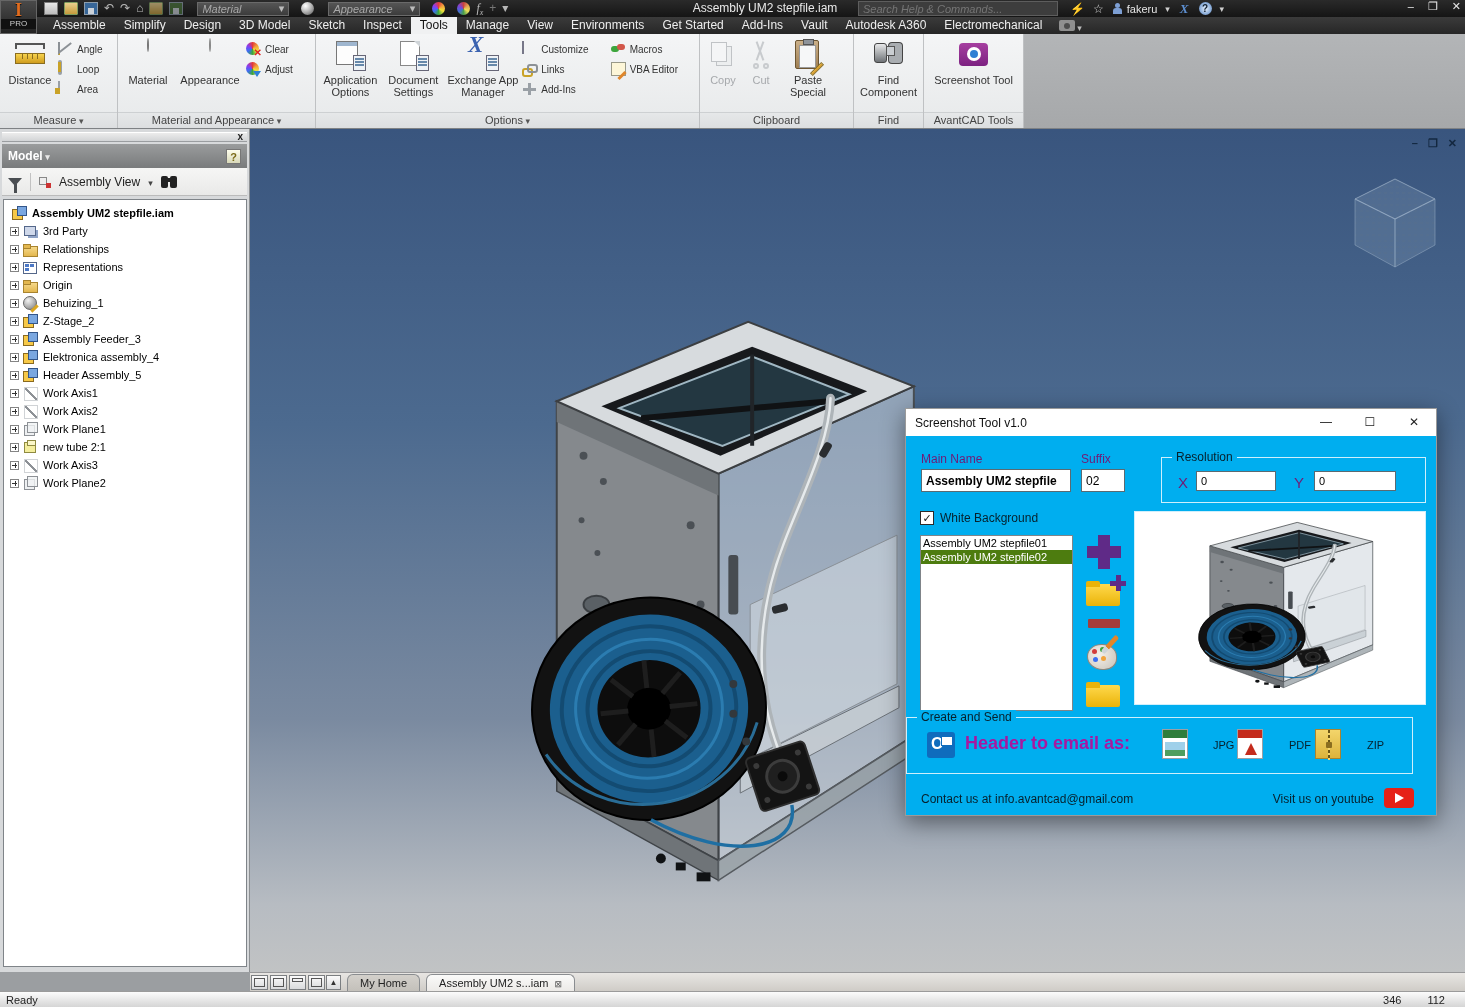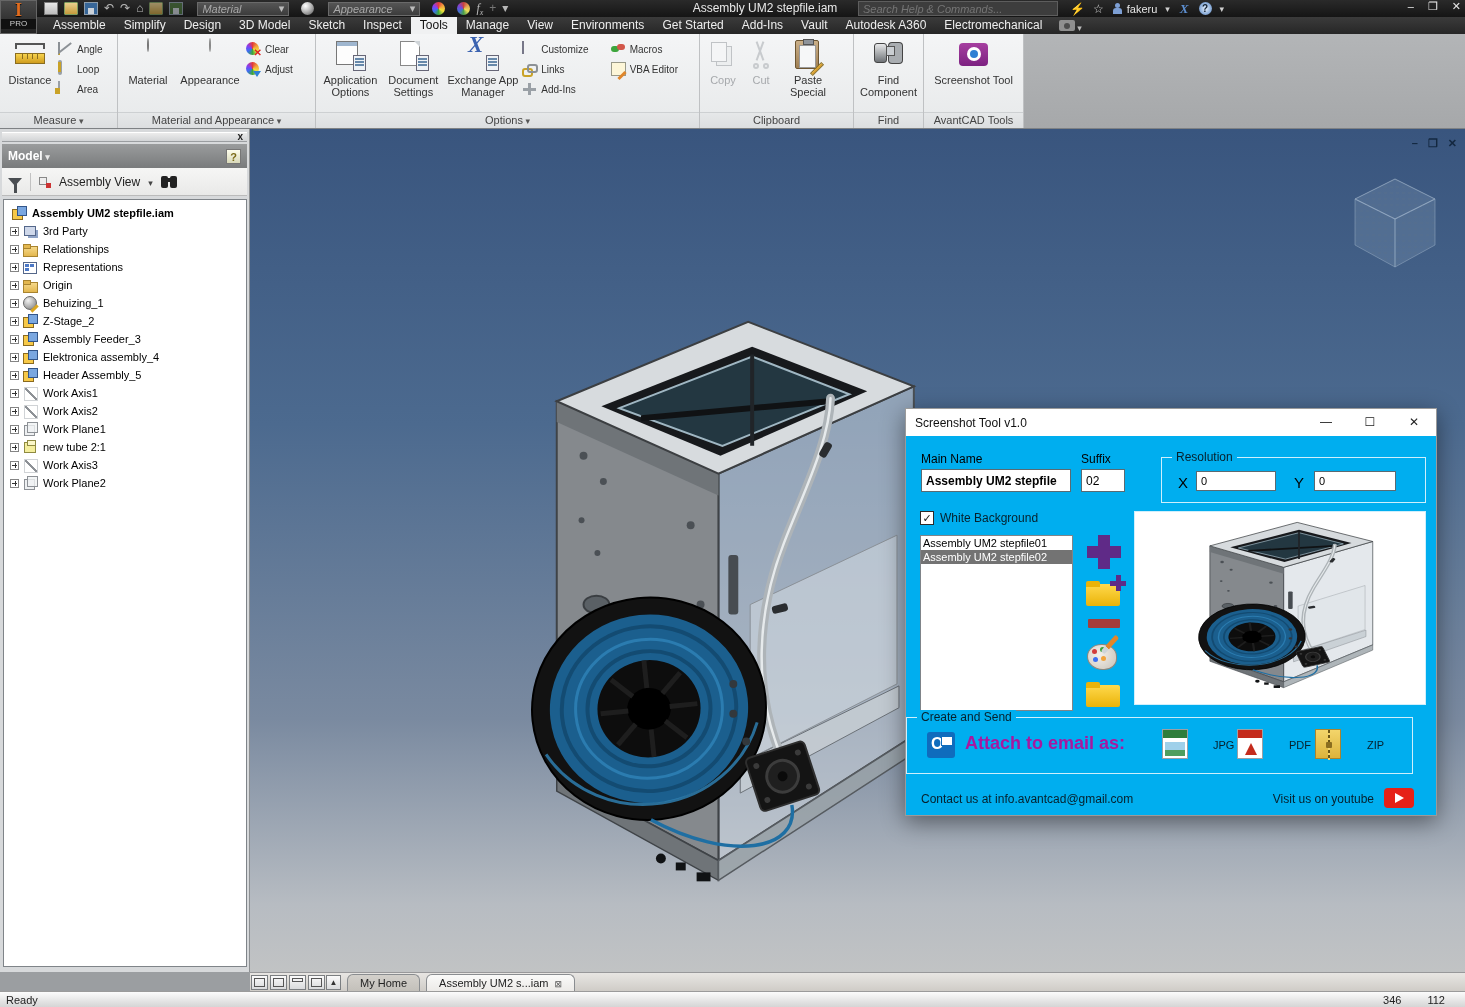--- a/index.html
+++ b/index.html
@@ -152,30 +152,30 @@
   #viewport { position:absolute; left:250px; top:129px; width:1215px; height:843px; background:linear-gradient(#39557e 0%, #4c6a8f 35%, #7a8aa0 70%, #b7bcc2 92%, #c1c3c4 100%); overflow:hidden; }
   #vp-controls { position:absolute; right:8px; top:8px; display:flex; gap:10px; color:#13273f; font-size:11px; font-weight:bold; }
   #viewcube { position:absolute; right:22px; top:38px; opacity:.85; }
   #printer-main { position:absolute; left:248px; top:178px; }
 
   
   #dlg { position:absolute; left:905px; top:408px; width:532px; height:408px; box-shadow:0 6px 22px rgba(0,0,0,.45); border:1px solid #9a9a9a; background:#00aeef; }
   #dlg-title { position:absolute; left:0; top:0; right:0; height:27px; background:#fff; display:flex; align-items:center; padding-left:9px; font-size:12px; color:#111; }
   #dlg-ctrl { position:absolute; right:0; top:0; height:27px; display:flex; }
   #dlg-ctrl span { width:44px; text-align:center; line-height:27px; font-size:12px; color:#222; }
-  .dlabel { position:absolute; font-size:12px; color:#000000; }
+  .dlabel { position:absolute; font-size:12px; color:#701a75; }
   .dinput { position:absolute; background:#fff; border:1px solid #5a6a72; font-size:12px; padding:0 4px; font-family:"Liberation Sans",sans-serif; color:#000; outline:none; }
   #dlg-mainname { font-weight:bold; }
   .grpbox { position:absolute; border:1px solid #cfeffc; }
   .grpbox .gtitle { position:absolute; left:10px; top:-8px; background:#00aeef; padding:0 4px; font-size:12px; color:#06202c; }
   #dlg-check { position:absolute; left:14px; top:102px; display:flex; align-items:center; gap:6px; font-size:12px; color:#06202c; }
   #dlg-check .box { width:14px; height:14px; background:#fff; border:1px solid #2b2b2b; text-align:center; line-height:13px; font-size:11px; color:#111; }
   #dlg-list { position:absolute; left:14px; top:126px; width:153px; height:176px; background:#fff; border:1px solid #7f8489; font-size:11px; overflow:hidden; }
   .litem { height:14px; line-height:14px; padding:0 2px; color:#000; white-space:nowrap; }
-  .litem.sel { background:#737373; color:#fff; }
+  .litem.sel { background:#4d7c0f; color:#fff; }
   #dlg-preview { position:absolute; left:228px; top:102px; width:292px; height:194px; background:#fff; border:1px solid #cfeffc; }
   #btncol { position:absolute; left:172px; top:126px; width:52px; display:flex; flex-direction:column; align-items:center; gap:12px; }
   .bplus { width:34px; height:34px; position:relative; }
   .bplus::before{ content:""; position:absolute; left:11px; top:0; width:12px; height:34px; background:#5f2a87; }
   .bplus::after{ content:""; position:absolute; left:0; top:11px; width:34px; height:12px; background:#5f2a87; }
   .bfolder { width:36px; height:26px; position:relative; }
   .bfolder::before{ content:""; position:absolute; left:0; top:3px; width:34px; height:22px; background:linear-gradient(#ffd94d,#eab308); border-radius:2px; }
   .bfolder::after{ content:""; position:absolute; left:0; top:0; width:14px; height:6px; background:#eab308; border-radius:2px 2px 0 0; }
   .bfolder.add .plus { position:absolute; right:-4px; top:-6px; width:16px; height:16px; }
   .bfolder.add .plus::before{ content:""; position:absolute; left:6px; top:0; width:5px; height:16px; background:#5f2a87; }
@@ -709,21 +709,21 @@
 
       <div id="dlg-preview">
         <svg width="190" height="182" viewBox="0 0 420 620" preserveAspectRatio="none" style="position:absolute; left:50px; top:6px;">
           <use href="#printer-sym" width="420" height="620"></use>
         </svg>
       </div>
 
       <div class="grpbox" id="cs-box">
         <span class="gtitle">Create and Send</span>
         <span id="outlook"></span>
-        <span id="attach-label">Attach to email as:</span>
+        <span id="attach-label">Header to email as:</span>
         <span class="fico jpg" style="left:255px; top:11px;"></span>
         <span class="flabel" style="left:290px; top:21px;">JPG</span>
         <span class="fico pdf" style="left:330px; top:11px;"></span>
         <span class="flabel" style="left:366px; top:21px;">PDF</span>
         <span class="fico zip" style="left:408px; top:11px;"></span>
         <span class="flabel" style="left:444px; top:21px;">ZIP</span>
       </div>
 
       <span id="dlg-contact">Contact us at info.avantcad@gmail.com</span>
       <span id="dlg-yt-text">Visit us on youtube</span>

